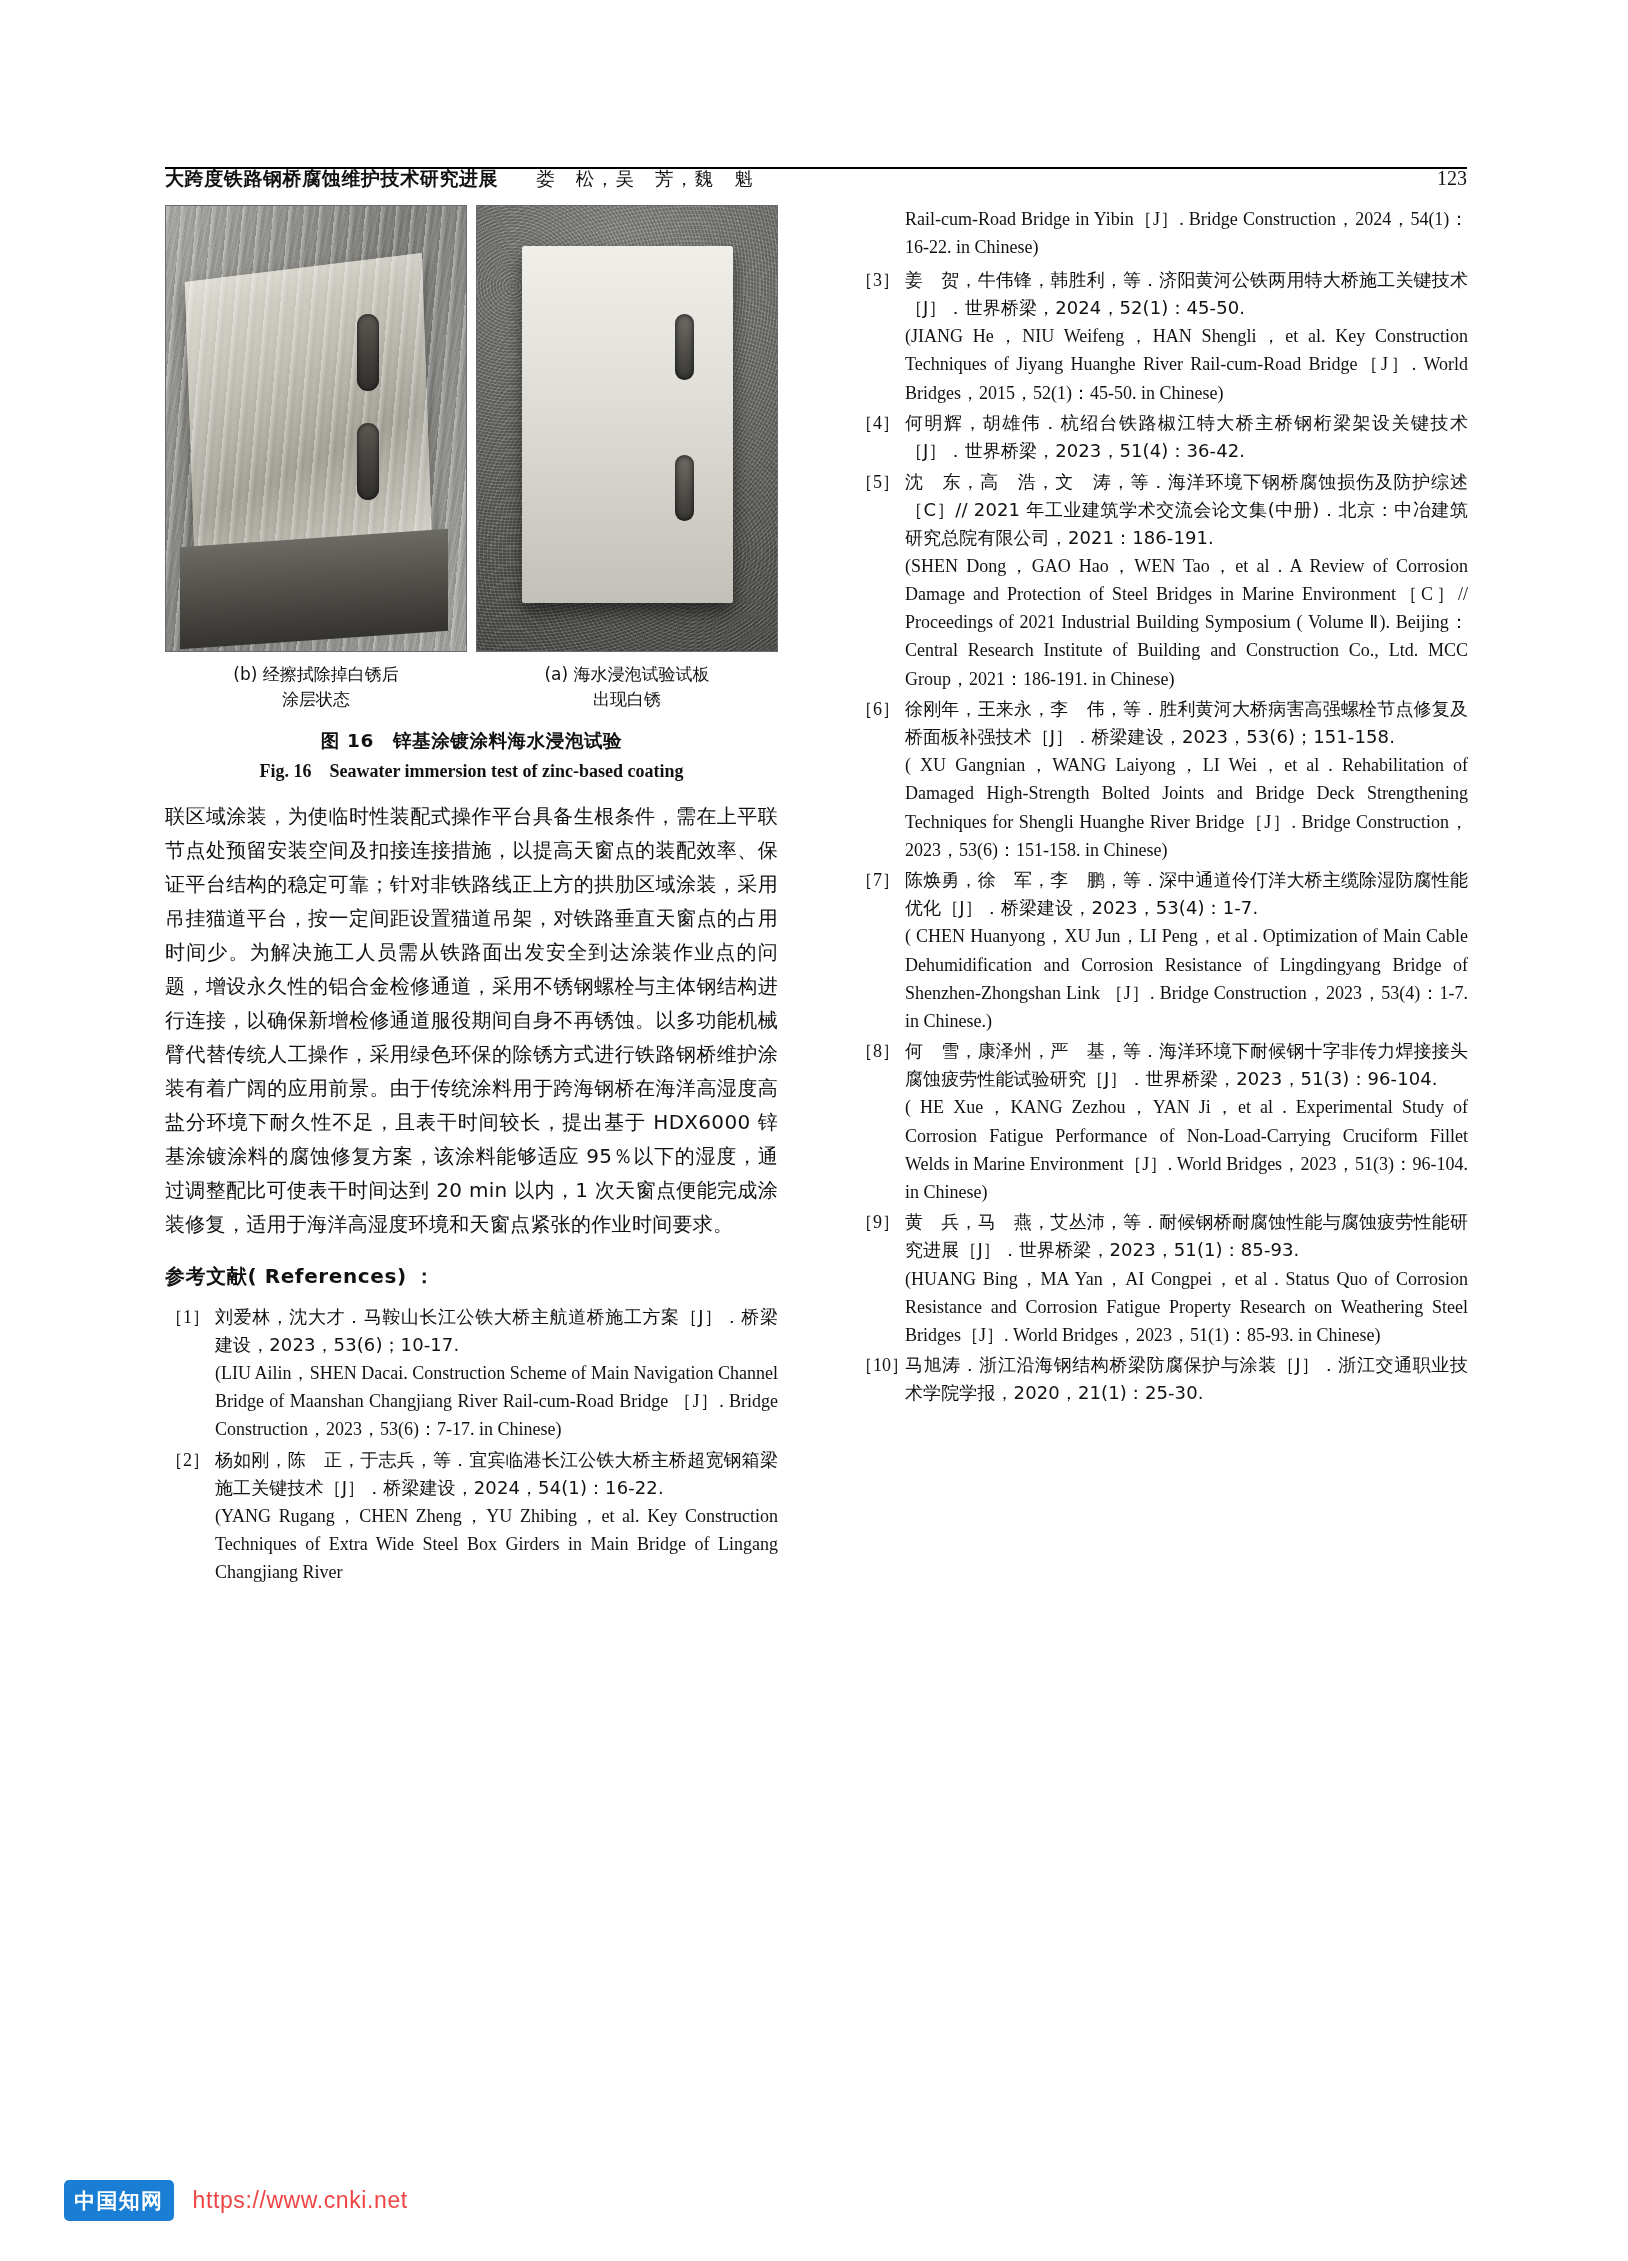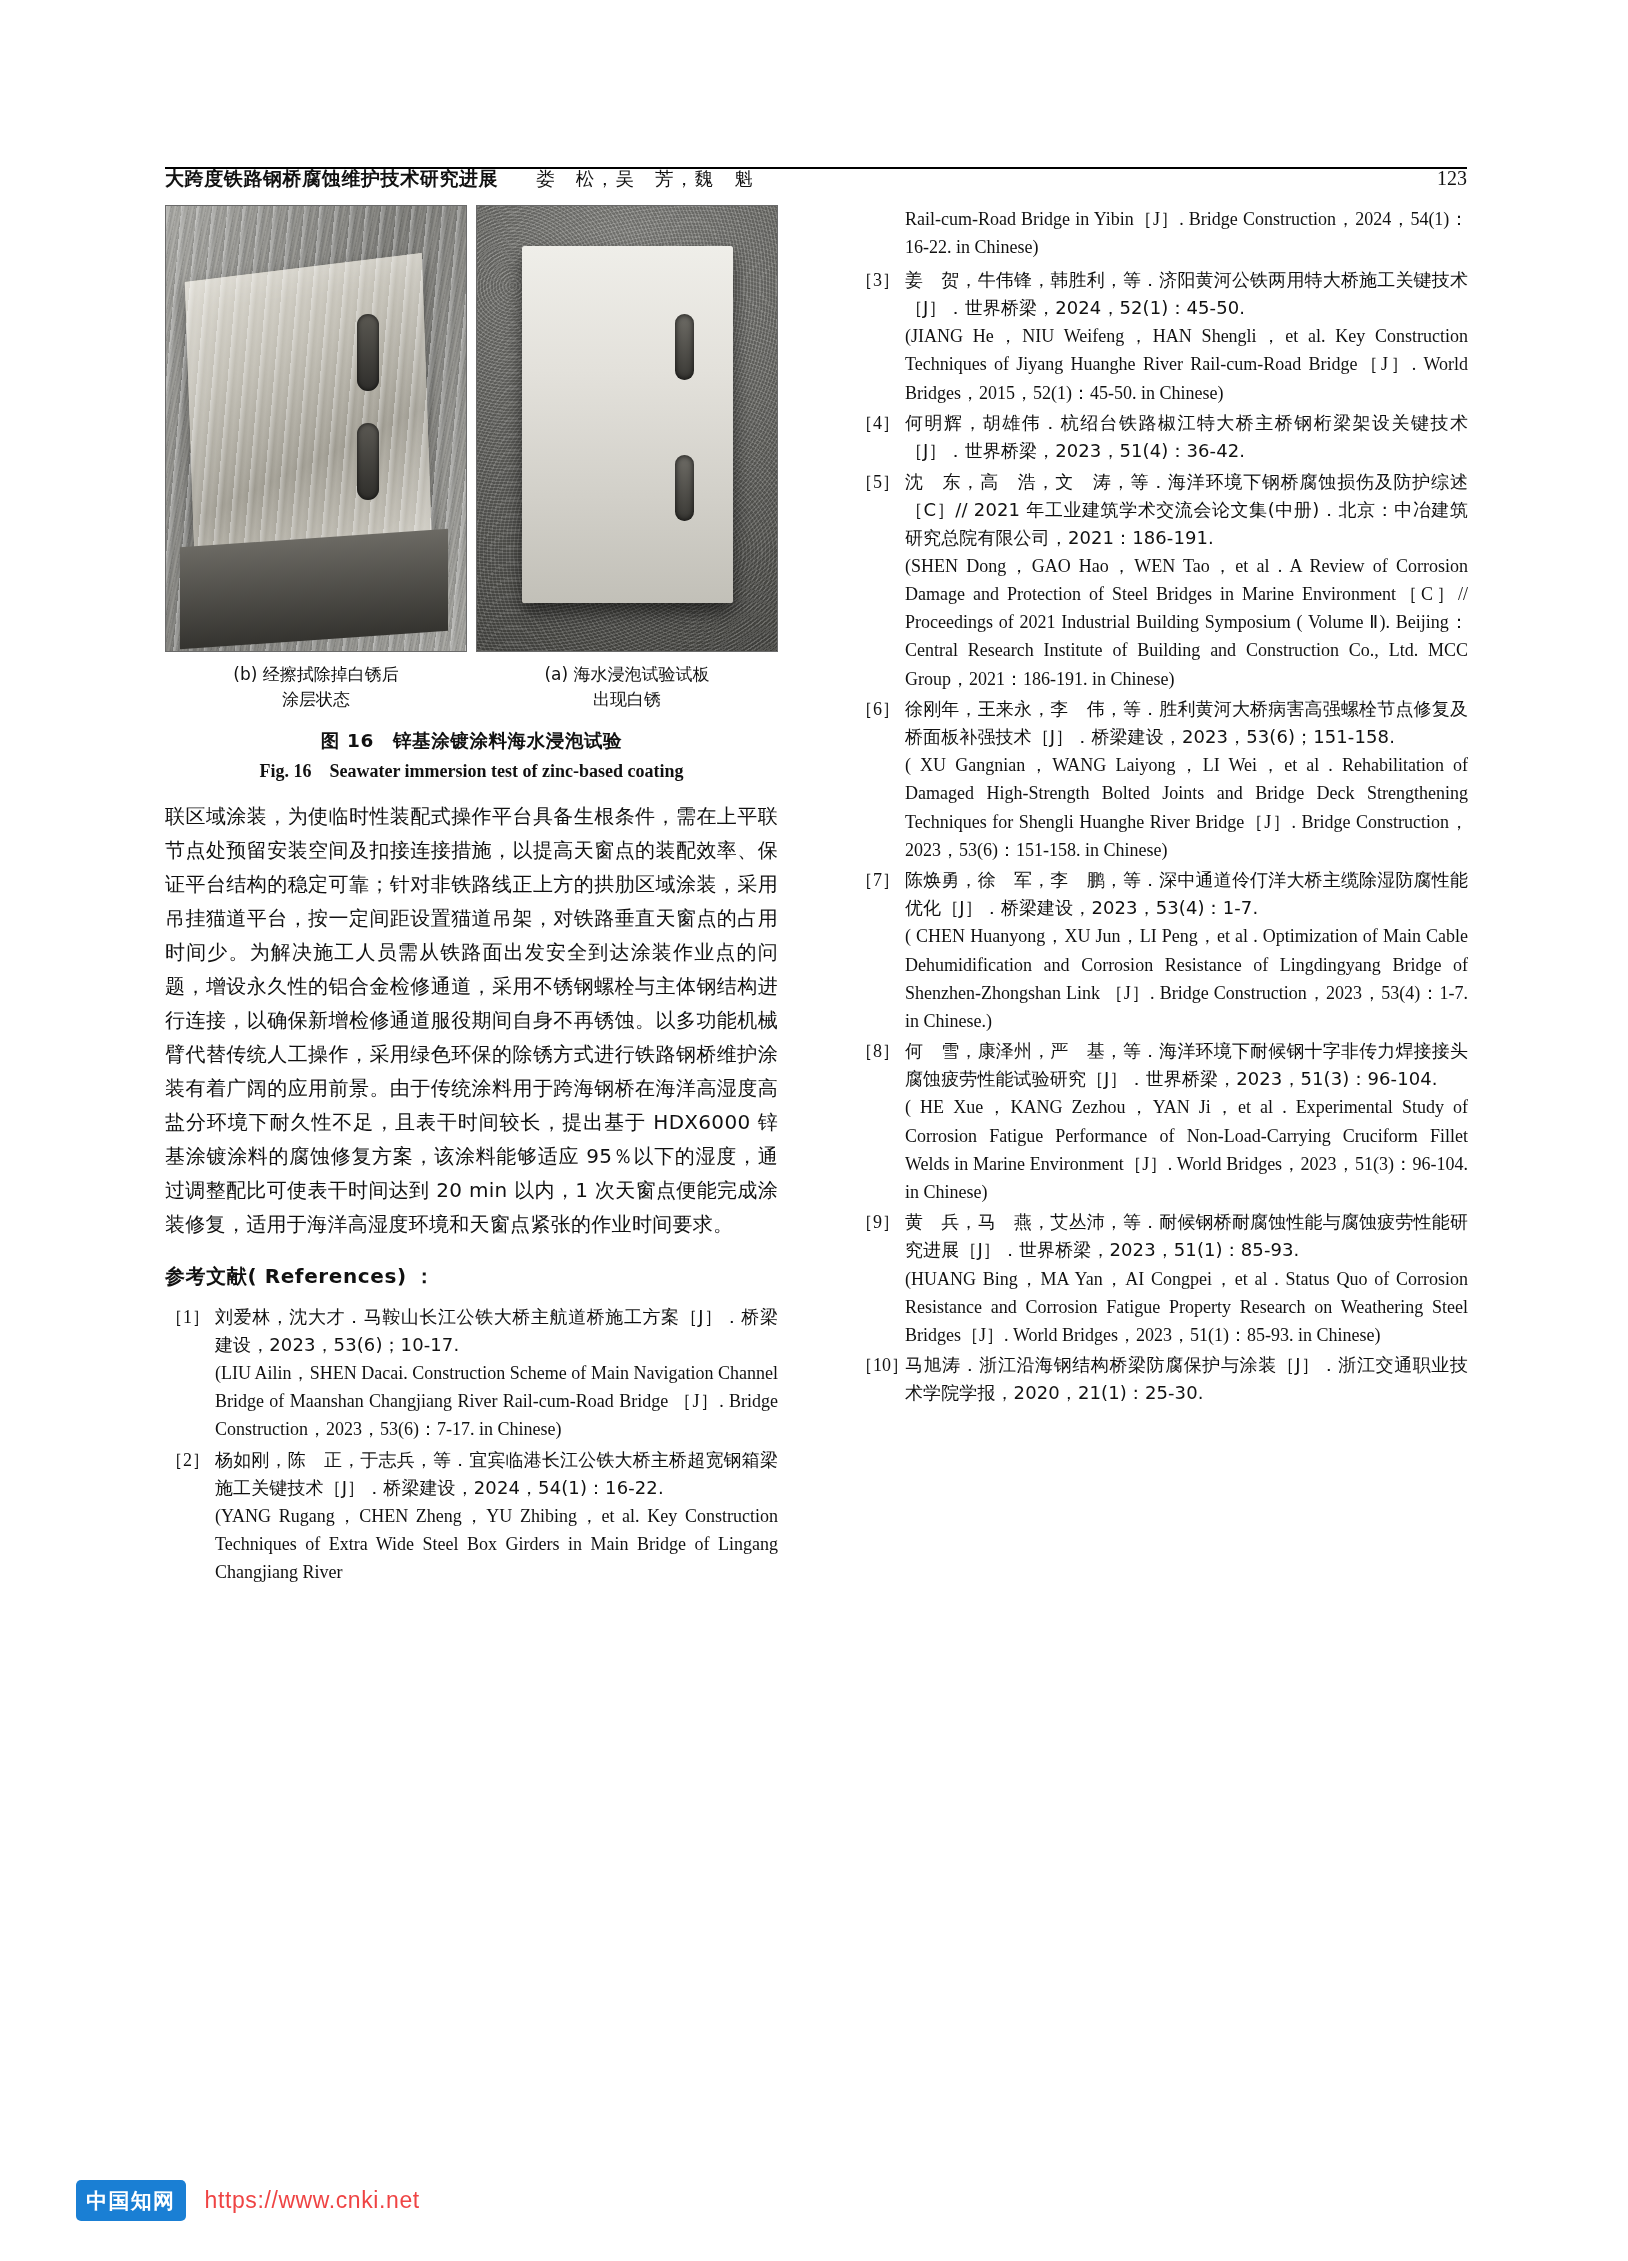--- a/index.html
+++ b/index.html
@@ -239,21 +239,21 @@
     font-family: "Liberation Serif", serif;
     font-size: 18px;
     line-height: 1.56;
     text-align: justify;
     margin-left: 50px;
   }
 
   
   .footer {
     position: absolute;
-    left: 76px;
+    left: 64px;
     bottom: 40px;
     display: flex;
     align-items: center;
     gap: 19px;
   }
   .cnki-logo {
     display: flex;
     align-items: center;
     background: #1a7fd4;
     color: #ffffff;

